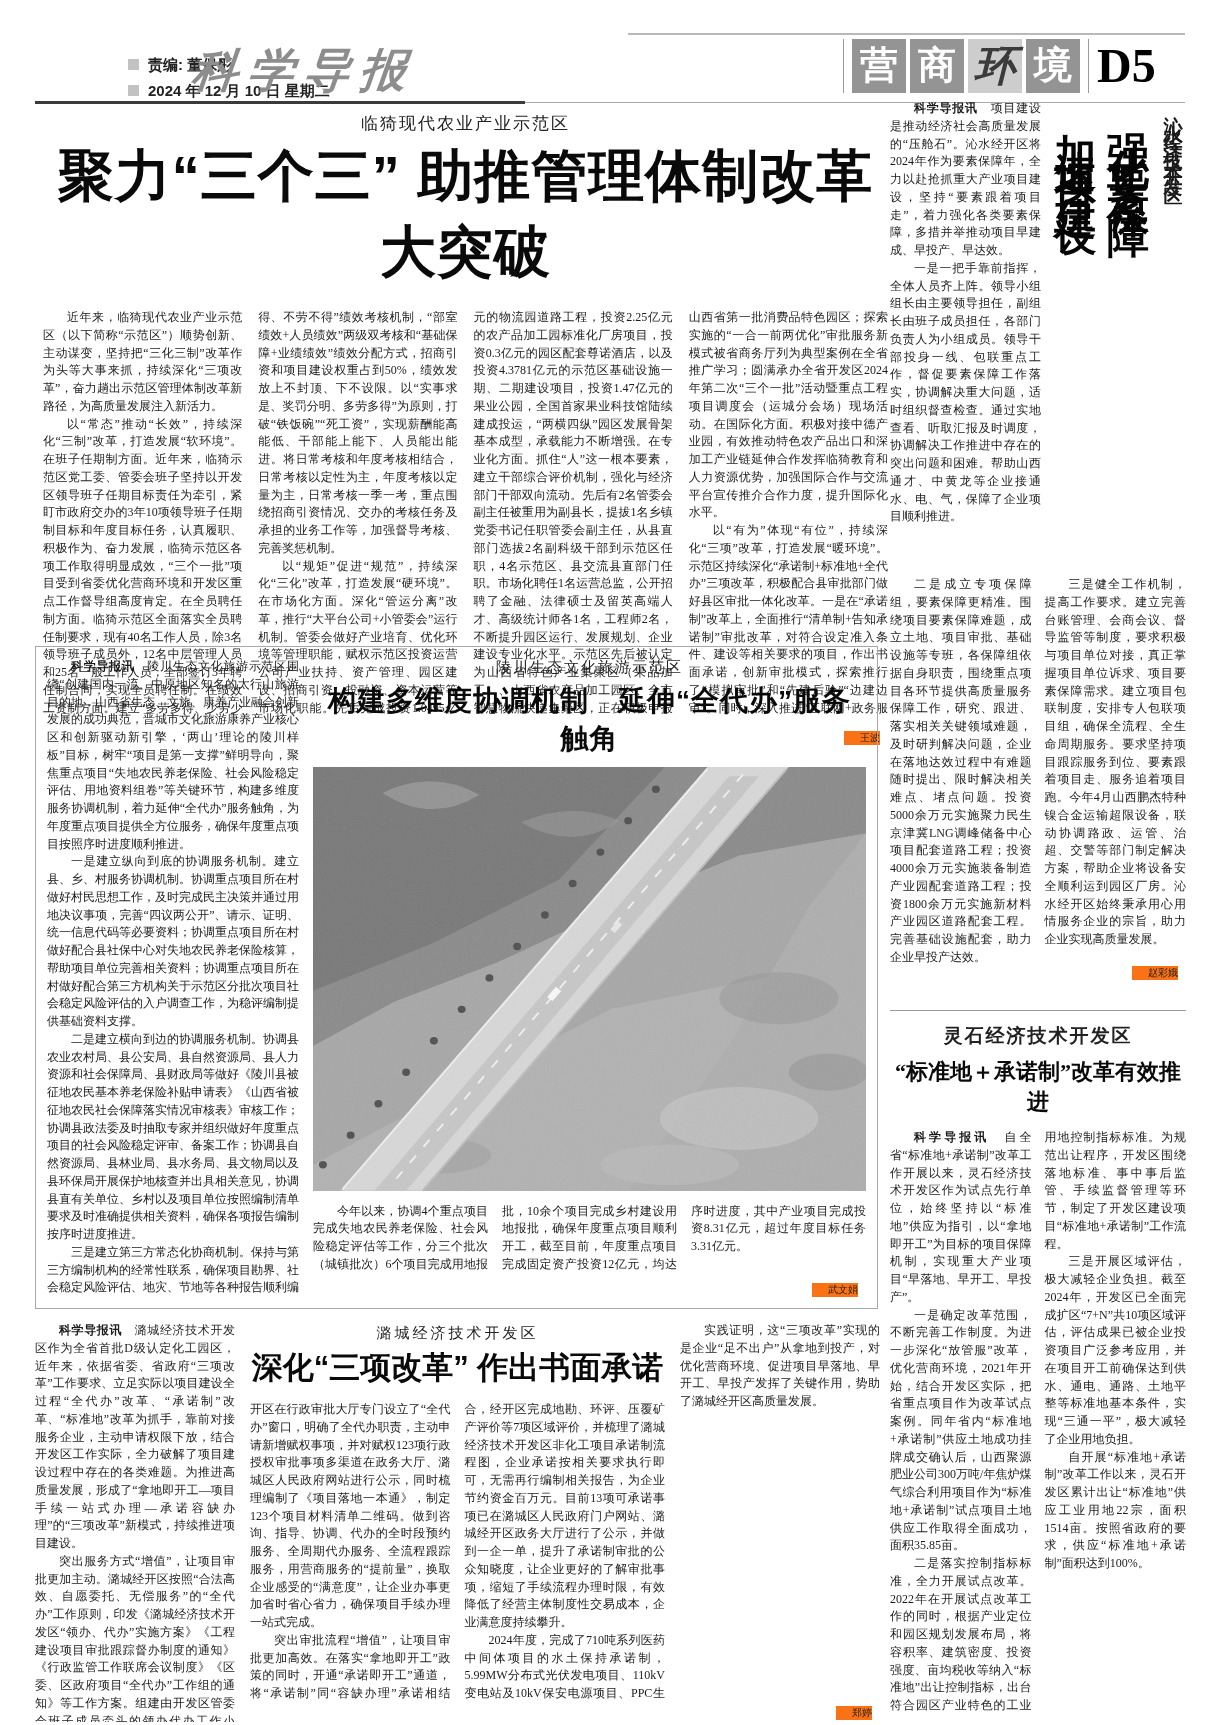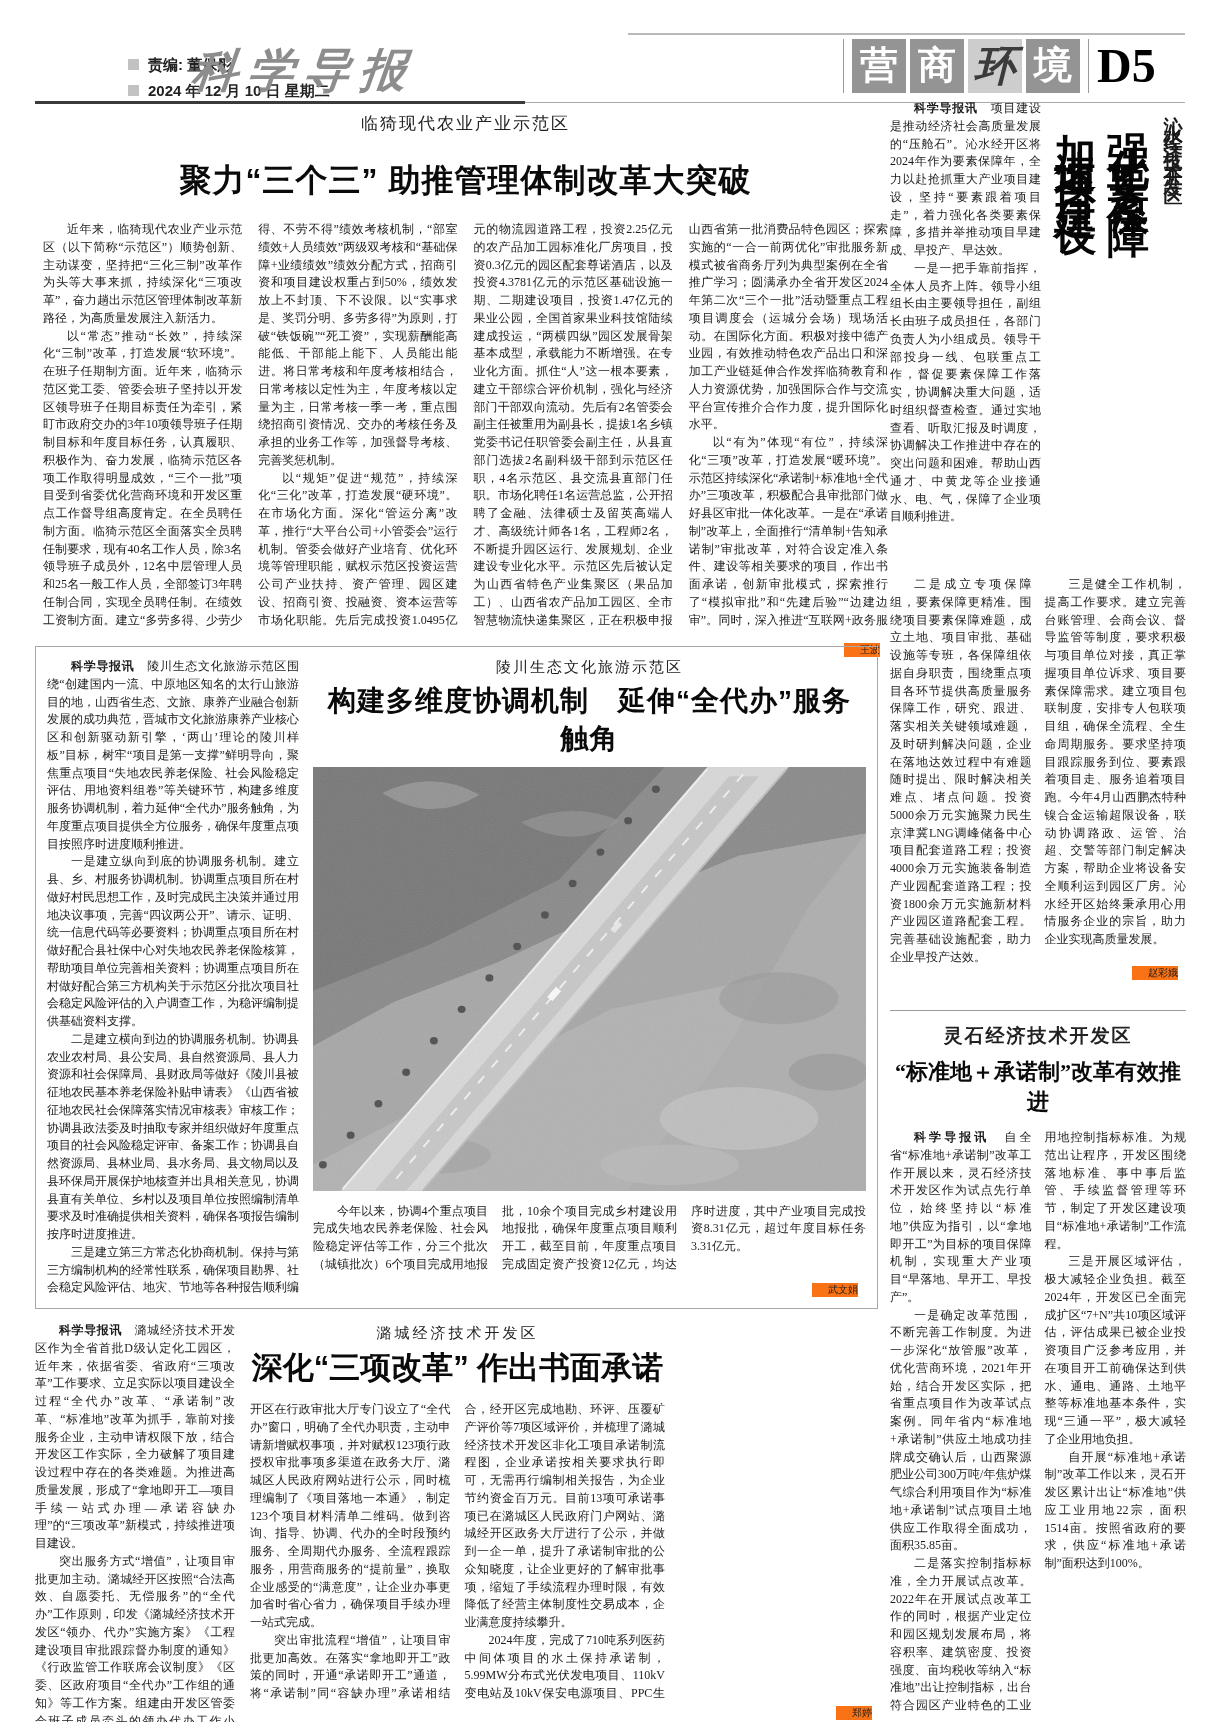--- a/index.html
+++ b/index.html
@@ -25,21 +25,21 @@
   
   .para { text-indent:2em; text-align:justify; font-size:12px; line-height:1.48; }
   .para b { font-family:"Liberation Sans","DejaVu Sans",sans-serif; }
   .cont-first .para:first-child { text-indent:0; }
   .byline { position:absolute; right:8px; bottom:2px; background:#f97316; padding-left:16px; font-size:10px; }
   .kicker { text-align:center; font-size:17px; letter-spacing:2px; color:#222; font-family:"Liberation Sans","DejaVu Sans",sans-serif; }
   .headline { text-align:center; font-family:"Liberation Sans","DejaVu Sans",sans-serif; font-weight:900; color:#0a0a0a; }
 
   
   #a1 { position:absolute; left:43px; top:112px; width:845px; }
-  #a1 .headline { font-size:32px; letter-spacing:1px; margin-top:24px; }
+  #a1 .headline { font-size:56px; letter-spacing:1px; margin-top:4px; }
   #a1-body { position:relative; margin-top:18px; height:418px; column-count:4; column-gap:16px; column-fill:auto; overflow:hidden; }
 
   
   #a2 { position:absolute; left:35px; top:646px; width:843px; height:663px; border:1px solid #a8a8a8; padding:11px; display:flex; }
   #a2-left { width:252px; margin-right:14px; overflow:hidden; }
   #a2-right { flex:1; display:flex; flex-direction:column; }
   #a2 .kicker { font-size:15px; }
   #a2 .headline { font-size:28px; margin:5px 3px 9px; letter-spacing:1px; }
   .photo-frame { width:100%; height:458px; overflow:hidden; background:#b3b3b3; }
   .photo-frame svg { display:block; width:100%; height:100%; }
@@ -172,20 +172,21 @@
     <div class="kicker">潞城经济技术开发区</div>
     <div class="headline">深化“三项改革” 作出书面承诺</div>
     <div id="a3-midtext" class="cont-first">
         <p class="para">开区在行政审批大厅专门设立了“全代办”窗口，明确了全代办职责，主动申请新增赋权事项，并对赋权123项行政授权审批事项多渠道在政务大厅、潞城区人民政府网站进行公示，同时梳理编制了《项目落地一本通》，制定123个项目材料清单二维码。做到咨询、指导、协调、代办的全时段预约服务、全周期代办服务、全流程跟踪服务，用营商服务的“提前量”，换取企业感受的“满意度”，让企业办事更加省时省心省力，确保项目手续办理一站式完成。</p>
         <p class="para">突出审批流程“增值”，让项目审批更加高效。在落实“拿地即开工”政策的同时，开通“承诺即开工”通道，将“承诺制”同“容缺办理”承诺相结合，经开区完成地勘、环评、压覆矿产评价等7项区域评价，并梳理了潞城经济技术开发区非化工项目承诺制流程图，企业承诺按相关要求执行即可，无需再行编制相关报告，为企业节约资金百万元。目前13项可承诺事项已在潞城区人民政府门户网站、潞城经开区政务大厅进行了公示，并做到一企一单，提升了承诺制审批的公众知晓度，让企业更好的了解审批事项，缩短了手续流程办理时限，有效降低了经营主体制度性交易成本，企业满意度持续攀升。</p>
         <p class="para">2024年度，完成了710吨系列医药中间体项目的水土保持承诺制，5.99MW分布式光伏发电项目、110kV变电站及10kV保安电源项目、PPC生物降解新材料（一期）等9个项目的“承诺制”办理。用“承诺制”代替“审批制”，助力工程建设项目审批跑上“高速公路”，真正做到让企业“轻装上阵”。</p>
       </div>
   </div>
   <div class="a3-col">
     <div>
+        <p class="para">实践证明，这“三项改革”实现的是企业“足不出户”从拿地到投产，对优化营商环境、促进项目早落地、早开工、早投产发挥了关键作用，势助了潞城经开区高质量发展。</p>
       </div>
     <span class="byline">郑婷</span>
   </div>
 </div>
 
 <div id="sidebar">
   <div id="qs">
     <div id="qs-top">
       <div id="qs-text">
           <p class="para"><b>科学导报讯</b>　项目建设是推动经济社会高质量发展的“压舱石”。沁水经开区将2024年作为要素保障年，全力以赴抢抓重大产业项目建设，坚持“要素跟着项目走”，着力强化各类要素保障，多措并举推动项目早建成、早投产、早达效。</p>

